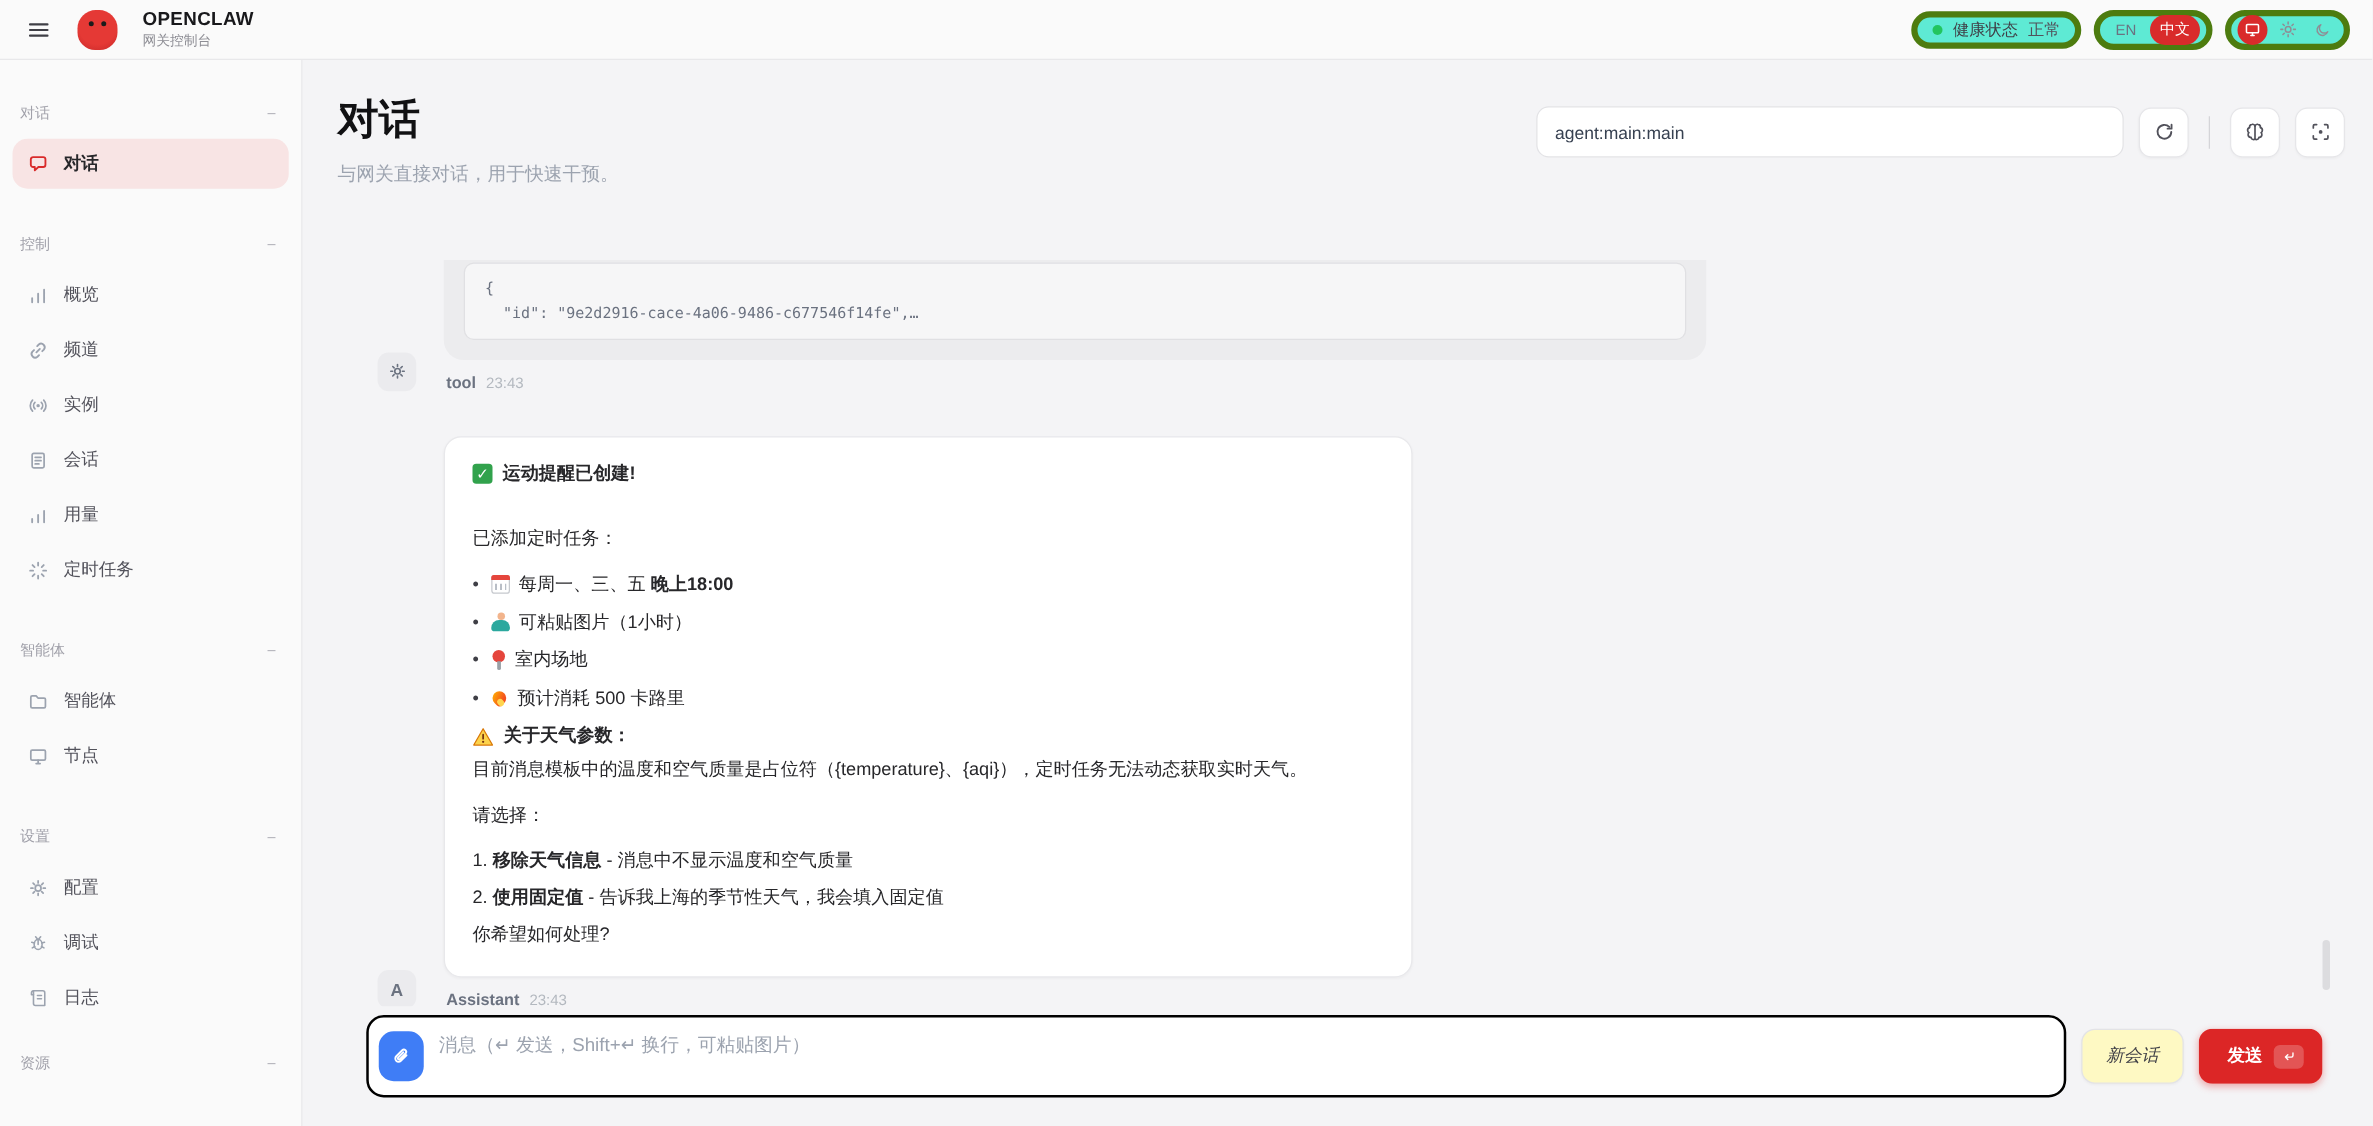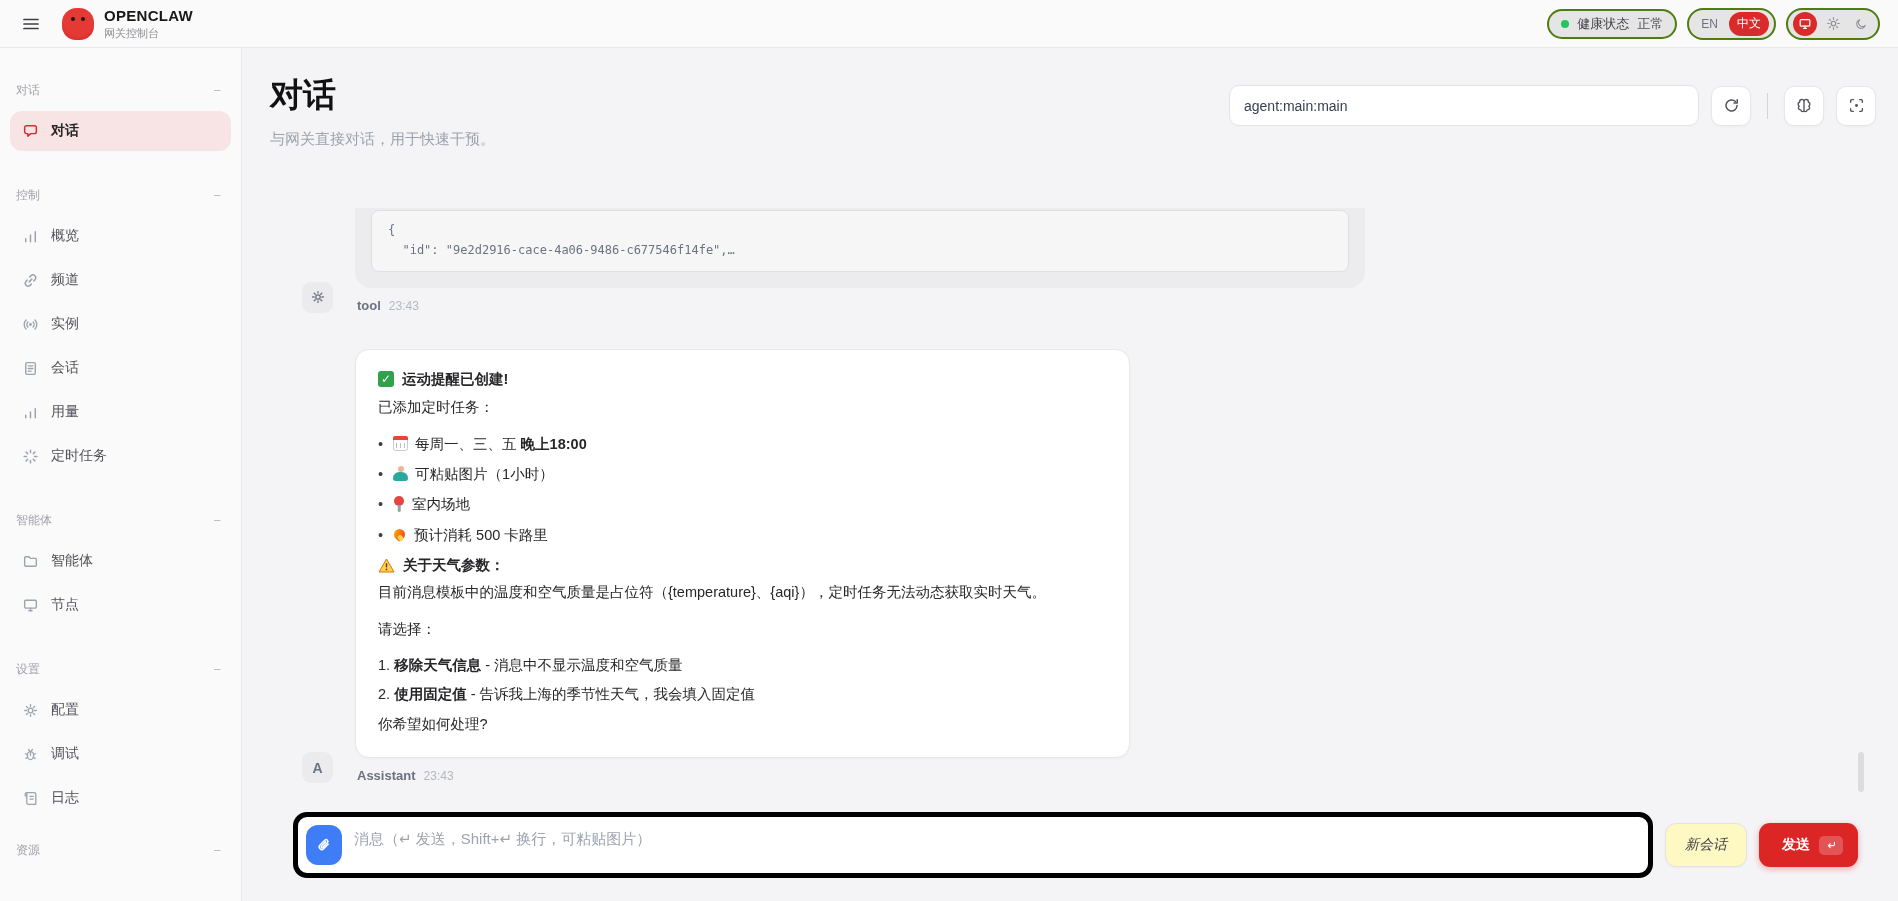--- a/index.html
+++ b/index.html
@@ -11,36 +11,36 @@
   svg { display:block; }
 
   
   .topbar {
     height:48px; background:#fafafa; border-bottom:1px solid #e8e8ea;
     display:flex; align-items:center; justify-content:space-between;
     padding:0 18px 0 16px;
   }
   .topbar-left { display:flex; align-items:center; gap:16px; }
   .burger { width:30px; height:30px; display:flex; align-items:center; justify-content:center; color:#3f3f46; cursor:pointer; }
-  .brand { display:flex; align-items:center; gap:10px; }
+  .brand { display:flex; align-items:center; gap:20px; }
   .logo {
     width:32px; height:32px; background:radial-gradient(circle at 50% 38%, #e53935 0 60%, #c62828 100%);
     border-radius:46% 46% 44% 44%; position:relative;
   }
   .logo::before, .logo::after {
     content:""; position:absolute; top:9px; width:4px; height:4px; border-radius:50%; background:#1b1b1b;
   }
   .logo::before { left:9px; } .logo::after { right:9px; }
   .brand-text { line-height:1.1; }
   .brand-title { font-weight:bold; font-size:15px; letter-spacing:.3px; color:#18181b; }
   .brand-sub { font-size:11px; color:#8e8e95; margin-top:2px; }
 
   .topbar-right { display:flex; align-items:center; gap:10px; }
   .pill {
-    height:30px; background:#e5e5e5; border:2px solid #4d7c0f; border-radius:999px;
+    height:30px; background:#5eead4; border:5px solid #4d7c0f; border-radius:999px;
     display:flex; align-items:center; gap:8px; padding:0 12px; font-size:13px; color:#3f3f46;
   }
   .dot-green { width:8px; height:8px; border-radius:50%; background:#22c55e; }
   .health-value { color:#52525b; }
   .pill-group { padding:0 5px; gap:4px; height:32px; }
   .lang-en { color:#6b7280; font-size:12px; padding:0 7px; cursor:pointer; }
   .lang-zh {
     background:#d92b2b; color:#fff; font-size:12px; border-radius:999px;
     padding:0 8px; height:24px; display:flex; align-items:center; cursor:pointer;
   }
@@ -116,21 +116,21 @@
     font-family:"DejaVu Sans Mono","Liberation Mono",monospace;
     font-size:12px; line-height:1.65; color:#6b7280; white-space:pre;
   }
 
   .assistant-card {
     width:775px; background:#fff; border:1px solid #e8e8eb; border-radius:14px;
     padding:18px 22px 22px 22px; box-shadow:0 1px 2px rgba(0,0,0,.03);
     font-size:14.5px; line-height:1.55; color:#27272a;
   }
   .a-title { font-weight:bold; display:flex; align-items:center; gap:8px; }
-  .a-intro { margin-top:6px; }
+  .a-intro { margin-top:30px; }
   .a-bullets { list-style:none; margin-top:14px; }
   .a-bullets li { display:flex; align-items:center; gap:7px; margin-bottom:8px; }
   .a-bullets li::before { content:"•"; color:#3f3f46; margin-right:3px; }
   .a-warn-title { font-weight:bold; display:flex; align-items:center; gap:8px; margin-top:2px; }
   .a-warn-body { margin-top:4px; }
   .a-choose { margin-top:15px; }
   .a-options { margin-top:13px; }
   .a-option { margin-bottom:7px; }
   .a-question { margin-top:2px; }
   b { font-weight:bold; }
@@ -154,21 +154,21 @@
   .e-pin { width:12px; height:17px; }
   .e-pin::before { content:""; position:absolute; left:50%; transform:translateX(-50%); top:0; width:10px; height:10px; border-radius:50%; background:#e5453c; }
   .e-pin::after { content:""; position:absolute; left:50%; transform:translateX(-50%); top:9px; width:2.5px; height:7px; background:#9aa0a6; border-radius:0 0 2px 2px; }
   .e-fire { width:14px; height:15px; }
   .e-fire::before { content:""; position:absolute; left:1px; top:1px; width:11px; height:11px;
     background:linear-gradient(160deg,#ffb300,#f4511e 75%); border-radius:50% 50% 50% 3px; transform:rotate(-45deg); }
   .e-fire::after { content:""; position:absolute; left:4.5px; bottom:2px; width:5px; height:6px; background:#ffd54f; border-radius:50% 50% 50% 2px; transform:rotate(-45deg); }
 
   
   .composer { height:96px; display:flex; align-items:center; gap:12px; padding:0 40px 16px 51px; }
-  .input-wrap { flex:1; height:66px; background:#fff; border:5px solid #000000; border-radius:14px; position:relative; }
+  .input-wrap { flex:1; height:66px; background:#fff; border:2px solid #000000; border-radius:14px; position:relative; }
   .attach-btn {
     position:absolute; left:8px; top:50%; transform:translateY(-50%);
     width:36px; height:40px; border-radius:12px; background:#3f7df6;
     display:flex; align-items:center; justify-content:center; cursor:pointer; border:none;
   }
   .msg-input {
     width:100%; height:100%; background:transparent; border:none; outline:none; resize:none;
     padding:13px 14px 0 56px; font-size:15px; color:#27272a;
     font-family:"Liberation Sans","DejaVu Sans",sans-serif;
   }

